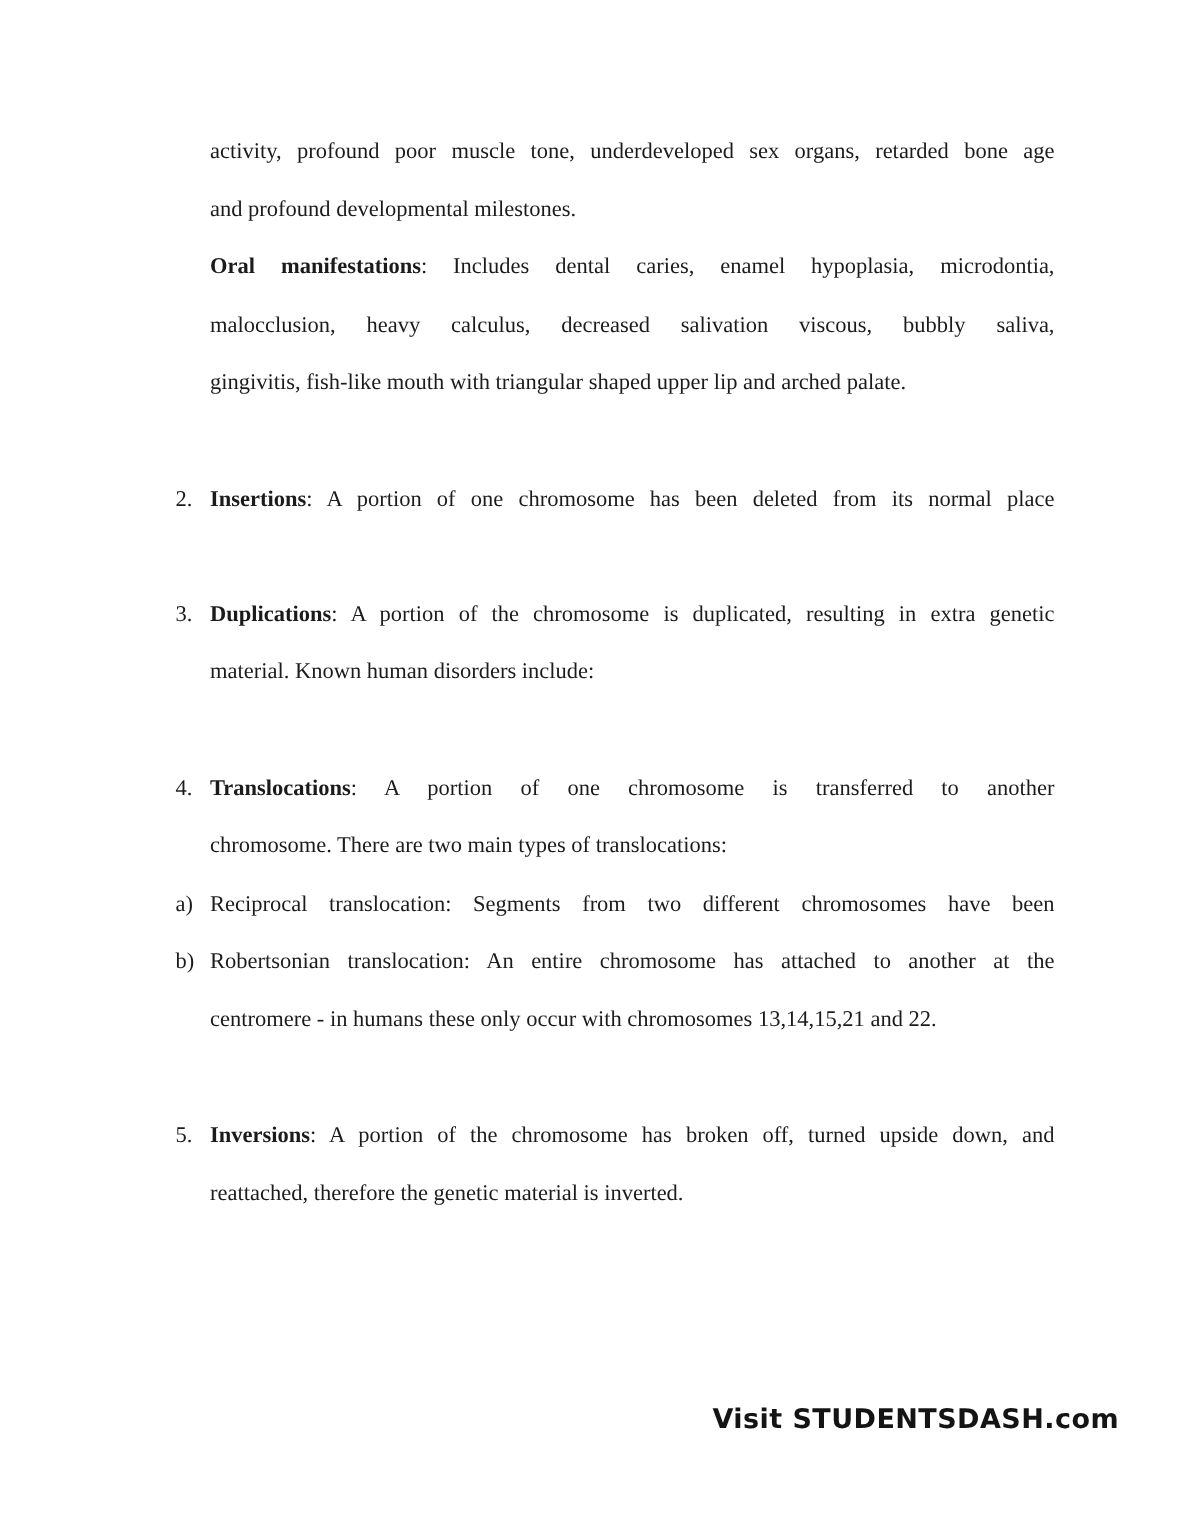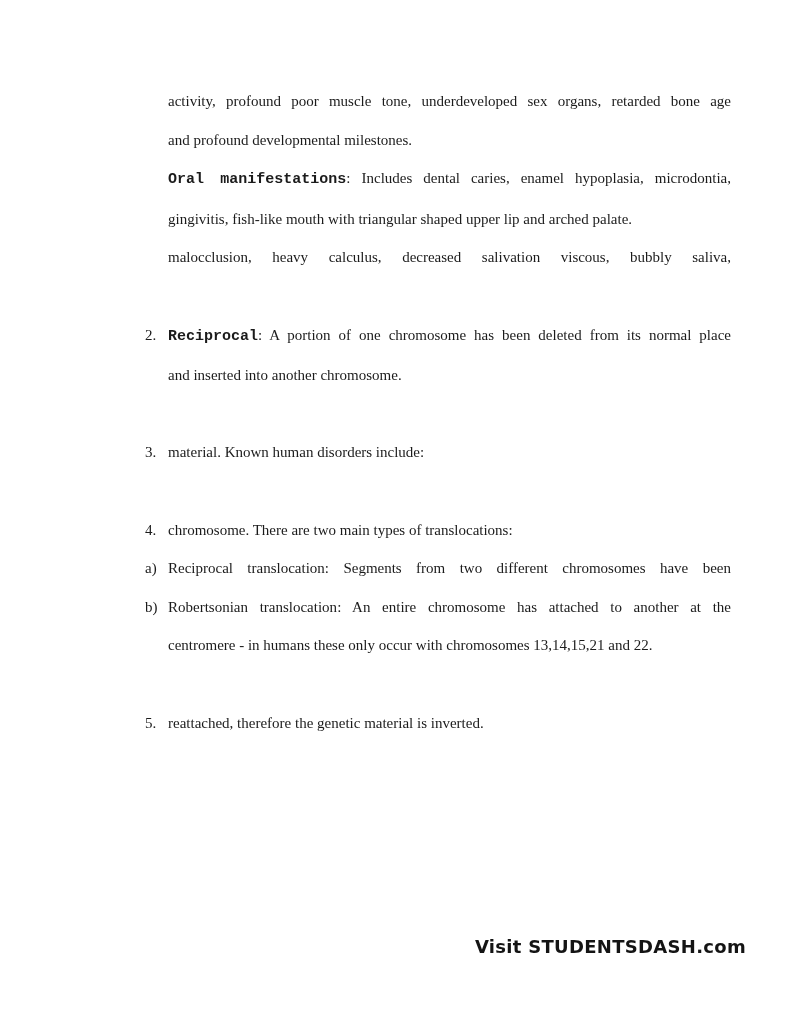--- a/index.html
+++ b/index.html
@@ -16,21 +16,20 @@
     font-family: "Liberation Serif", serif;
     color: #1b1b1b;
   }
   .doc {
     position: absolute;
     left: 117px;
     top: 82px;
     width: 586px;
     font-size: 15px;
     line-height: 38.6px;
-    margin-left: 28px;
   }
   .para {
     display: flex;
   }
   .para .marker {
     flex: 0 0 23px;
     width: 23px;
   }
   .para .body {
     flex: 1;
@@ -41,21 +40,20 @@
   }
   .line.just {
     text-align: justify;
     text-align-last: justify;
   }
   .gap {
     margin-top: 38.6px;
   }
   .lead.bold {
     font-weight: bold;
-    font-family: Liberation Mono, monospace;
   }
   .lead.underline {
   }
   .watermark {
     position: absolute;
     top: 936px;
     right: 45px;
     font-family: "DejaVu Sans", sans-serif;
     font-weight: 700;
     font-size: 18px;
@@ -75,43 +73,44 @@
     <div class="body">
       <div class="line just"><span class="lead"></span><span>activity, profound poor muscle tone, underdeveloped sex organs, retarded bone age</span></div>
       <div class="line">and profound developmental milestones.</div>
     </div>
   </section>
 
   <section class="para">
     <span class="marker"></span>
     <div class="body">
       <div class="line just"><span class="lead bold">Oral manifestations</span><span>: Includes dental caries, enamel hypoplasia, microdontia,</span></div>
+      <div class="line just">malocclusion, heavy calculus, decreased salivation viscous, bubbly saliva,</div>
       <div class="line">gingivitis, fish-like mouth with triangular shaped upper lip and arched palate.</div>
-      <div class="line just">malocclusion, heavy calculus, decreased salivation viscous, bubbly saliva,</div>
     </div>
   </section>
 
   <section class="para gap">
     <span class="marker">2.</span>
     <div class="body">
-      <div class="line just"><span class="lead bold">Reciprocal</span><span>: A portion of one chromosome has been deleted from its normal place</span></div>
-      <div class="line">and inserted into another chromosome.</div>
+      <div class="line just"><span class="lead bold">Insertions</span><span>: A portion of one chromosome has been deleted from its normal place</span></div>
     </div>
   </section>
 
   <section class="para gap">
     <span class="marker">3.</span>
     <div class="body">
+      <div class="line just"><span class="lead bold">Duplications</span><span>: A portion of the chromosome is duplicated, resulting in extra genetic</span></div>
       <div class="line">material. Known human disorders include:</div>
     </div>
   </section>
 
   <section class="para gap">
     <span class="marker">4.</span>
     <div class="body">
+      <div class="line just"><span class="lead bold">Translocations</span><span>: A portion of one chromosome is transferred to another</span></div>
       <div class="line">chromosome. There are two main types of translocations:</div>
     </div>
   </section>
 
   <section class="para">
     <span class="marker">a)</span>
     <div class="body">
       <div class="line just"><span class="lead underline">Reciprocal translocation</span><span>: Segments from two different chromosomes have been</span></div>
     </div>
   </section>
@@ -120,19 +119,20 @@
     <span class="marker">b)</span>
     <div class="body">
       <div class="line just"><span class="lead underline">Robertsonian translocation</span><span>: An entire chromosome has attached to another at the</span></div>
       <div class="line">centromere - in humans these only occur with chromosomes 13,14,15,21 and 22.</div>
     </div>
   </section>
 
   <section class="para gap">
     <span class="marker">5.</span>
     <div class="body">
+      <div class="line just"><span class="lead bold">Inversions</span><span>: A portion of the chromosome has broken off, turned upside down, and</span></div>
       <div class="line">reattached, therefore the genetic material is inverted.</div>
     </div>
   </section>
 
 </div>
 
 <div class="watermark">Visit STUDENTSDASH.com</div>
 
 </body></html>

